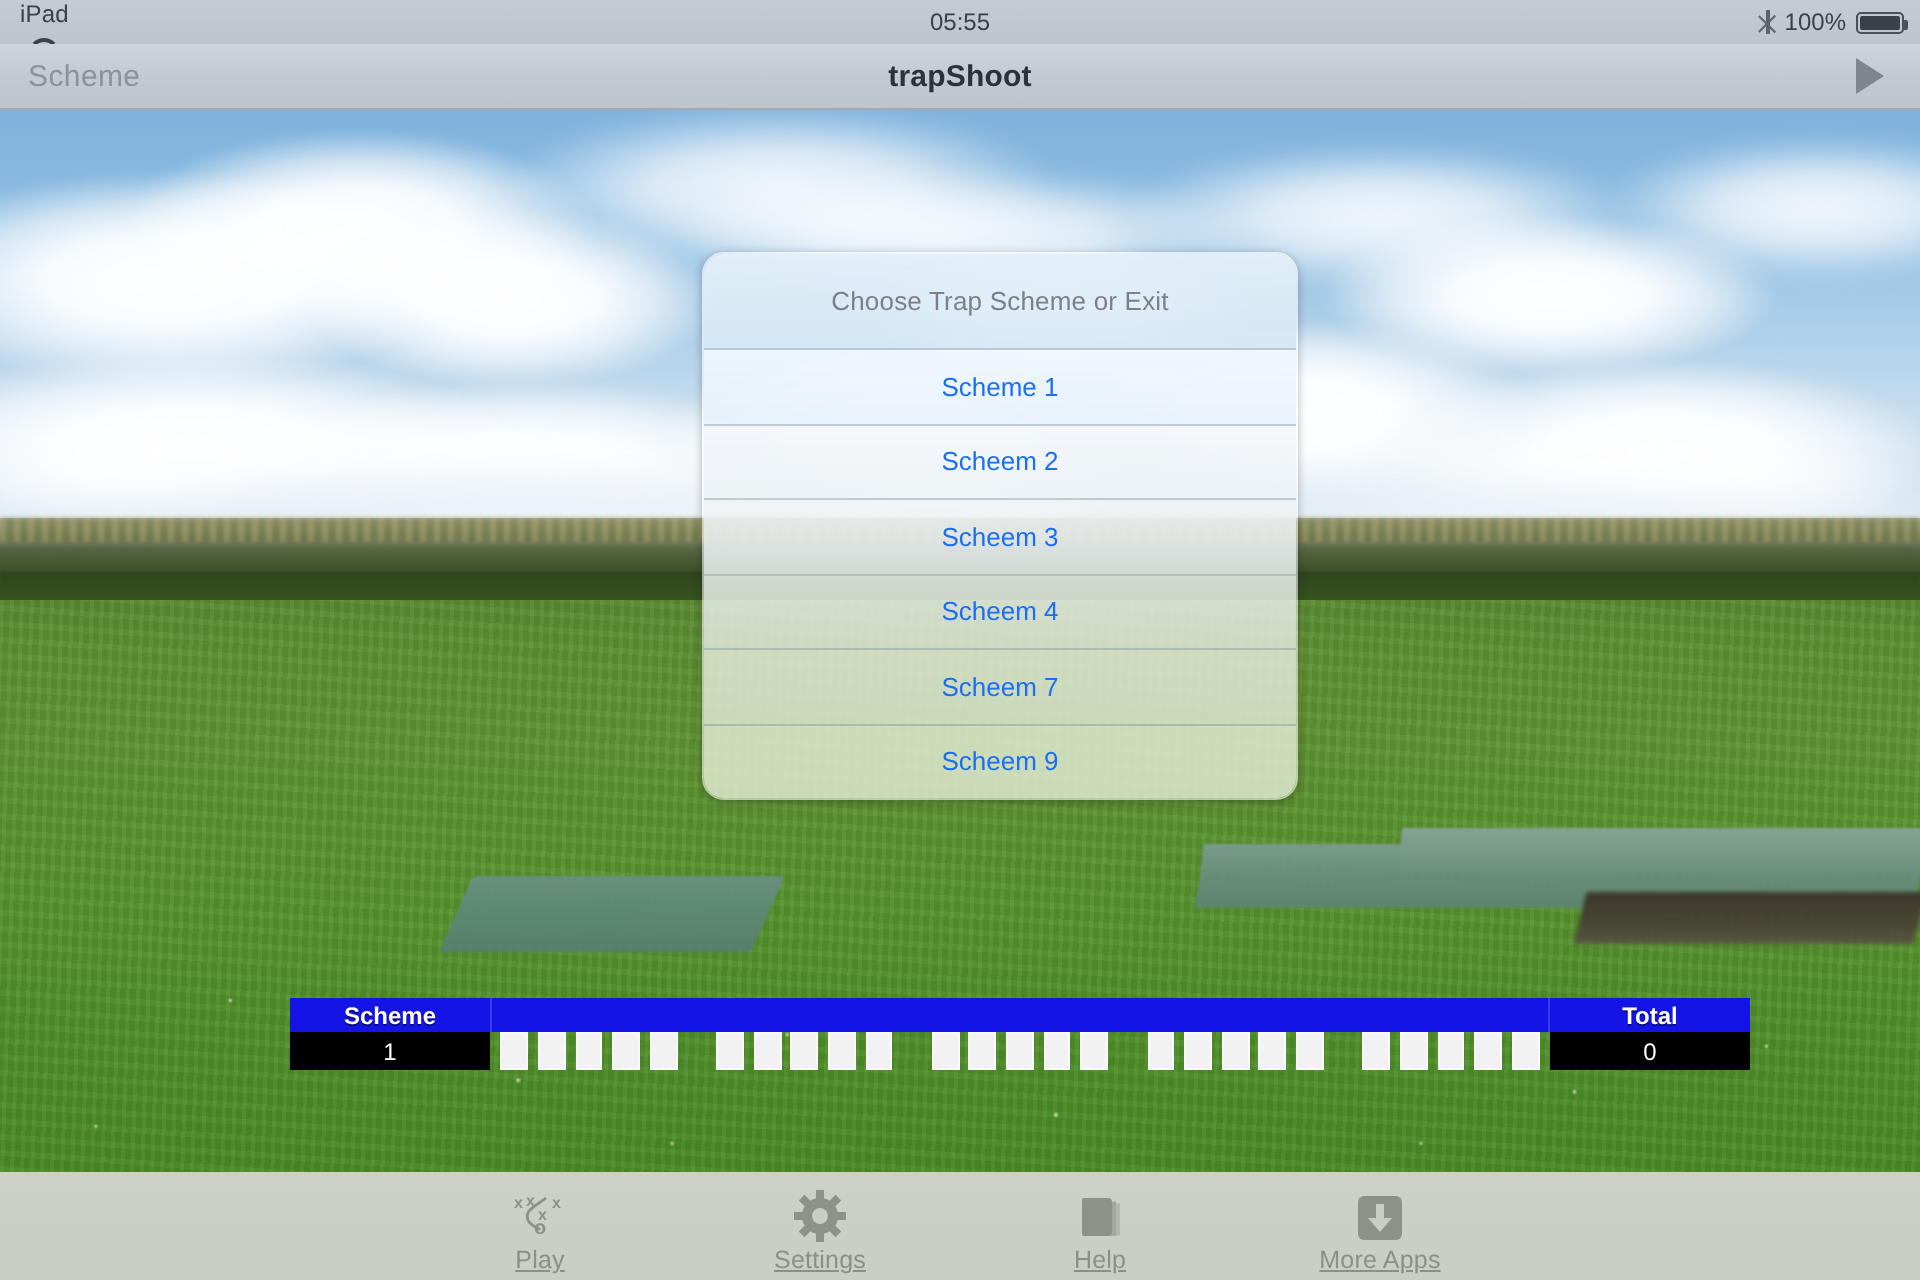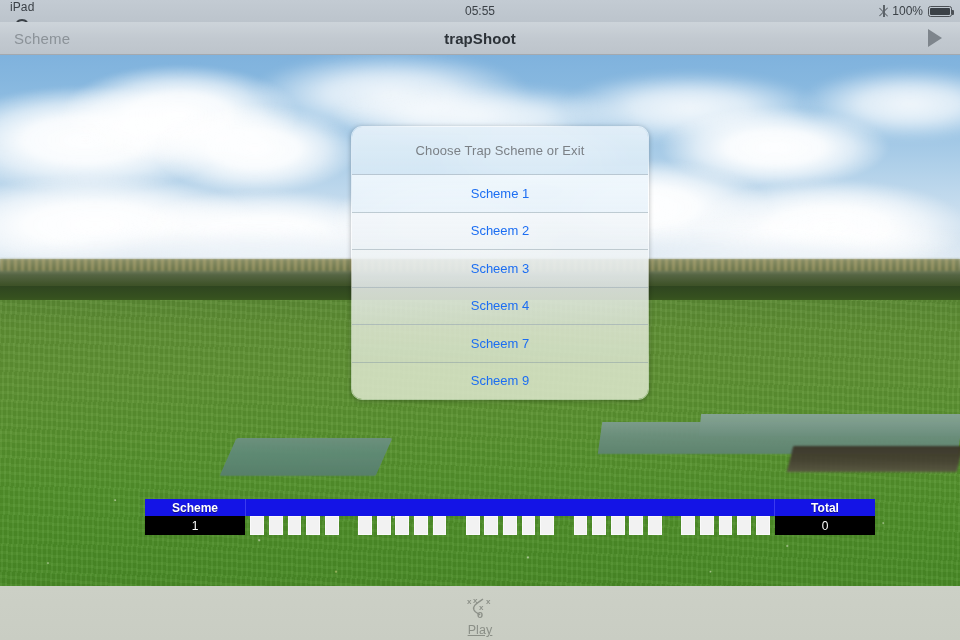--- a/index.html
+++ b/index.html
@@ -532,18 +532,51 @@
           <span class="x" style="left:8px;  top:2px;">x</span>
           <span class="x" style="left:14px; top:1px;">x</span>
           <span class="x" style="left:27px; top:2px;">x</span>
           <span class="x" style="left:20px; top:8px;">x</span>
           <span class="o" style="left:18px; top:14px;">o</span>
         </div>
       </div>
       <div class="lbl">Play</div>
     </div>
 
-
-
+    <div class="tab">
+      <div class="ico">
+        <div class="gear">
+          <div class="tooth" style="transform:rotate(0deg);"></div>
+          <div class="tooth" style="transform:rotate(45deg);"></div>
+          <div class="tooth" style="transform:rotate(90deg);"></div>
+          <div class="tooth" style="transform:rotate(135deg);"></div>
+          <div class="ring"></div>
+          <div class="hole"></div>
+        </div>
+      </div>
+      <div class="lbl">Settings</div>
+    </div>
+
+    <div class="tab">
+      <div class="ico">
+        <div class="book">
+          <div class="edge2"></div>
+          <div class="edge1"></div>
+          <div class="cover"></div>
+        </div>
+      </div>
+      <div class="lbl">Help</div>
+    </div>
+
+    <div class="tab">
+      <div class="ico">
+        <div class="dl">
+          <div class="box"></div>
+          <div class="stem"></div>
+          <div class="head"></div>
+        </div>
+      </div>
+      <div class="lbl">More Apps</div>
+    </div>
 
   </div>
 
 </div>
 
 </body></html>

